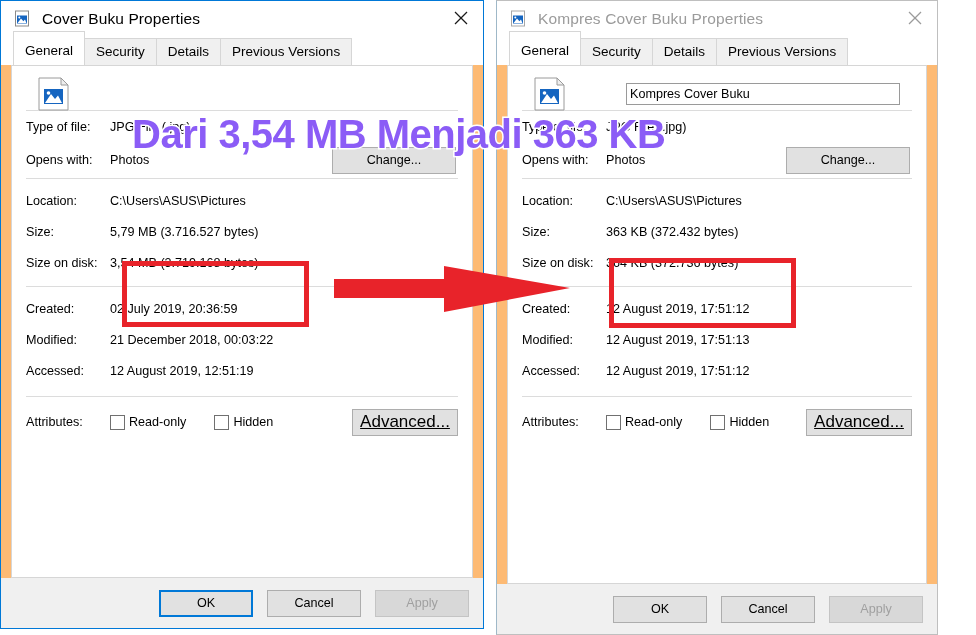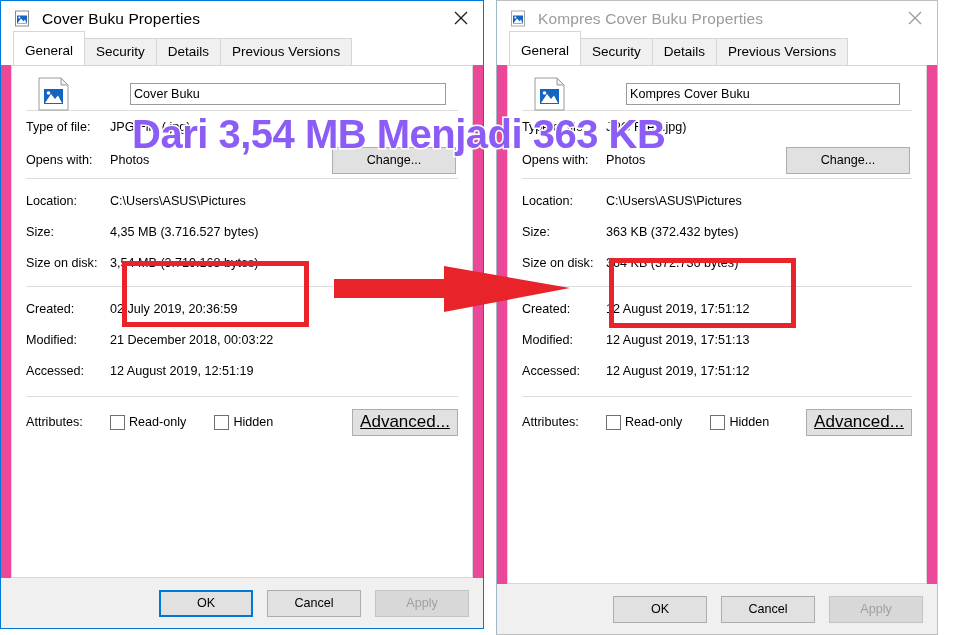--- a/index.html
+++ b/index.html
@@ -12,21 +12,21 @@
     height: 635px;
     position: relative;
     overflow: hidden;
     font-family: "Liberation Sans", sans-serif;
     -webkit-font-smoothing: antialiased;
   }
 
   
   .win {
     position: absolute;
-    background: #ec4899;
+    background: #fdba74;
     box-sizing: border-box;
     display: flex;
     flex-direction: column;
   }
   .win.left {
     left: 0px;
     top: 0px;
     width: 484px;
     height: 629px;
     border: 1px solid #0078d7;
@@ -320,21 +320,20 @@
   <div class="tabpage">
 
     <div class="file-header">
       <svg class="file-icon" viewBox="0 0 32 34">
         <polygon points="1,1 23,1 30,8 30,33 1,33" fill="#ffffff" stroke="#9a9a9a" stroke-width="1"></polygon>
         <polygon points="23,1 30,8 23,8" fill="#eeeeee" stroke="#9a9a9a" stroke-width="1"></polygon>
         <rect x="6" y="12" width="19" height="15" fill="#1565c0"></rect>
         <polygon points="7,26 13,17 17,22 20,18.5 24,26" fill="#ffffff"></polygon>
         <circle cx="10.5" cy="16" r="1.8" fill="#ffffff"></circle>
       </svg>
-      <div class="name-field">Cover Buku</div>
     </div>
 
     <hr class="sep">
 
     <div class="rows">
       <div class="row">
         <div class="lbl">Type of file:</div>
         <div class="val">JPG File (.jpg)</div>
       </div>
       <div class="row tall">
@@ -346,21 +345,21 @@
 
     <hr class="sep">
 
     <div class="rows" style="padding-top:6px;">
       <div class="row">
         <div class="lbl">Location:</div>
         <div class="val">C:\Users\ASUS\Pictures</div>
       </div>
       <div class="row">
         <div class="lbl">Size:</div>
-        <div class="val">4,35 MB (3.716.527 bytes)</div>
+        <div class="val">5,79 MB (3.716.527 bytes)</div>
       </div>
       <div class="row">
         <div class="lbl">Size on disk:</div>
         <div class="val">3,54 MB (3.719.168 bytes)</div>
       </div>
     </div>
 
     <hr class="sep" style="margin-top:8px;">
 
     <div class="rows" style="padding-top:6px;">

